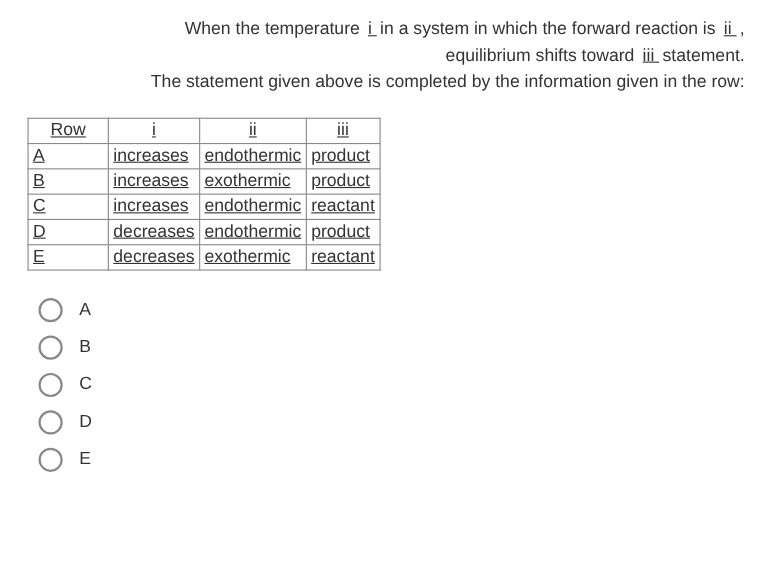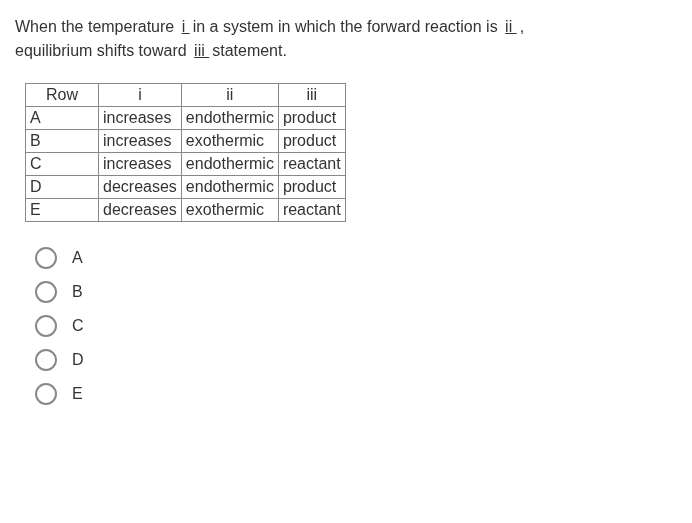--- a/index.html
+++ b/index.html
@@ -7,29 +7,31 @@
       font-size: 16px;
       color: #333;
       padding: 15px;
       margin: 0;
       width: 692px;
       box-sizing: border-box;
     }
     .question-text {
       line-height: 1.5;
       margin-bottom: 20px;
+      text-align: right;
     }
     .blank {
       text-decoration: underline;
       padding: 0 3px;
     }
     table {
       border-collapse: collapse;
       margin-left: 10px;
       margin-bottom: 25px;
+      text-decoration: underline;
     }
     th, td {
       border: 1px solid #888;
       padding: 2px 4px;
       text-align: left;
       font-weight: normal;
     }
     th {
       text-align: center;
     }
@@ -56,20 +58,21 @@
     .option-label {
       font-size: 16px;
     }
   </style>
 </head>
 <body>
 
 <div class="question-text">
   <span>When the temperature </span><span class="blank">   i   </span><span>in a system in which the forward reaction is </span><span class="blank">   ii   </span><span>,</span><br>
   <span>equilibrium shifts toward </span><span class="blank">   iii  </span><span> statement.</span><br>
+  <span>The statement given above is completed by the information given in the row:</span>
 </div>
 
 <table>
   <tbody>
       <tr>
     <th class="row-header">Row</th>
     <th>i</th>
     <th>ii</th>
     <th>iii</th>
   </tr>

